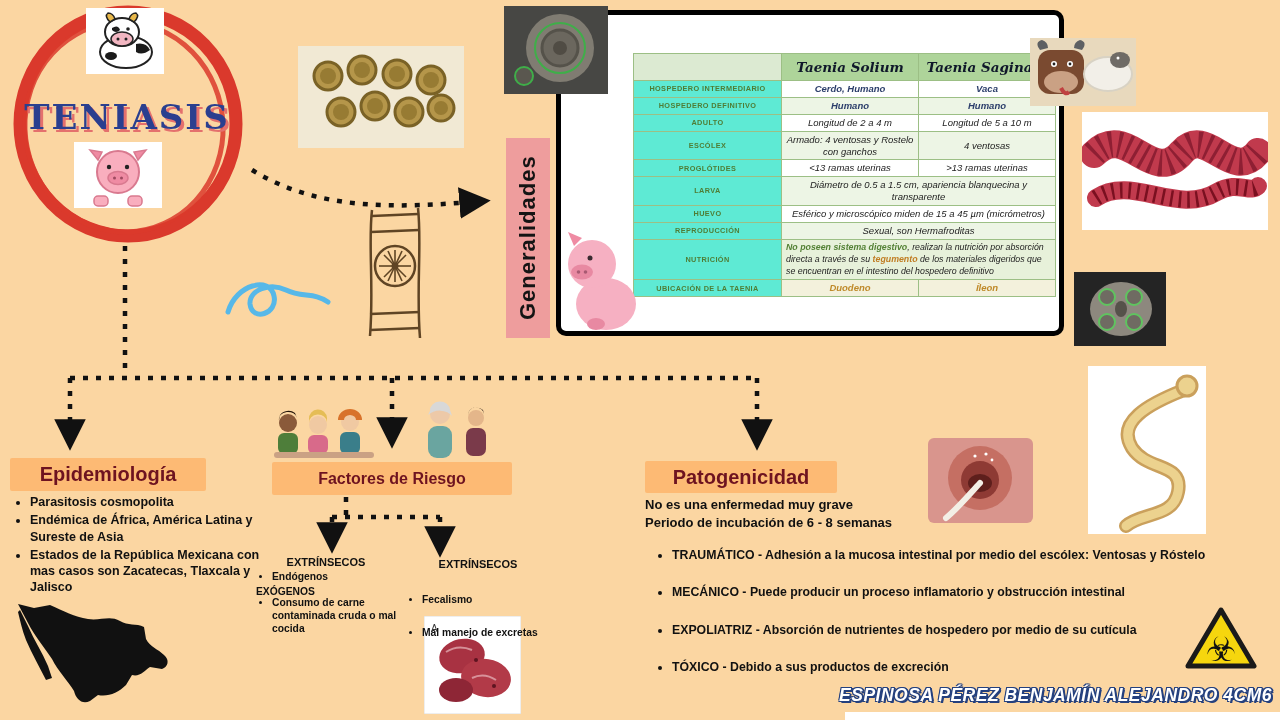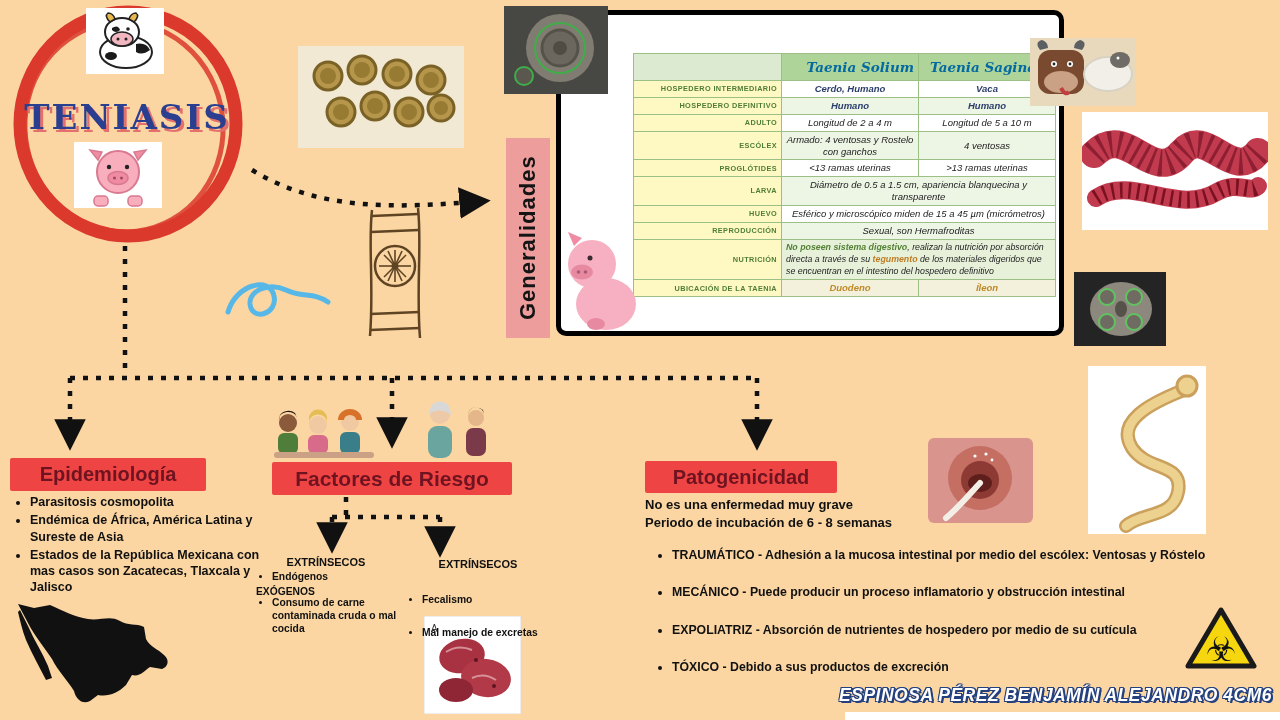--- a/index.html
+++ b/index.html
@@ -38,38 +38,38 @@
   
   #gen-label{position:absolute;left:506px;top:138px;width:44px;height:200px;background:#ee9d9d;
     z-index:3;display:flex;align-items:center;justify-content:center;
     writing-mode:vertical-rl;transform:rotate(180deg);
     font-weight:bold;font-size:22px;color:#141414;letter-spacing:1px;}
   #gen-panel{position:absolute;left:556px;top:10px;width:498px;height:316px;background:#fff;
     border:5px solid #000;border-radius:10px;z-index:3;}
   #gen-table{position:absolute;left:72px;top:38px;border-collapse:collapse;table-layout:fixed;
     width:422px;font-size:9.5px;background:#fff;}
   #gen-table td,#gen-table th{border:1px solid #9cbf85;padding:2px 4px;vertical-align:middle;}
-  #gen-table th.species{background:#aed49a;color:#0369a1;font-family:"DejaVu Serif",serif;
-    font-style:italic;font-weight:bold;font-size:13.5px;text-align:right;height:22px;}
+  #gen-table th.species{background:#aed49a;color:#0f172a;font-family:"DejaVu Serif",serif;
+    font-style:italic;font-weight:bold;font-size:13.5px;text-align:center;height:22px;}
   #gen-table th.corner{background:#dcead2;}
-  #gen-table td.lab{background:#fef9c3;color:#4f7d35;font-weight:bold;text-transform:uppercase;
-    font-size:7.3px;letter-spacing:.4px;text-align:right;line-height:1.3;}
+  #gen-table td.lab{background:#5eead4;color:#4f7d35;font-weight:bold;text-transform:uppercase;
+    font-size:7.3px;letter-spacing:.4px;text-align:center;line-height:1.3;}
   #gen-table td.val,#gen-table td.span{text-align:center;font-style:italic;color:#222;line-height:1.25;}
   #gen-table tr.alt td.val,#gen-table tr.alt td.span{background:#edf5e5;}
   #gen-table td.val.emph{font-weight:bold;color:#2c3e6b;}
   #row-nutricion td.span{background:#e7f1da;text-align:left;font-size:8.8px;line-height:1.35;}
   .nut-green{color:#538135;font-weight:bold;}
   .nut-orange{color:#c07c22;font-weight:bold;margin-top:32px;}
   #row-ubicacion td.val{color:#bf8a2a;font-weight:bold;background:#f3f1dc;}
 
   
-  .sec-title{position:absolute;background:#ef4444;color:#6e1320;font-weight:bold;
+  .sec-title{position:absolute;background:#fdba74;color:#6e1320;font-weight:bold;
     display:flex;align-items:center;justify-content:center;z-index:3;border-radius:2px;}
   #epi-title{left:10px;top:458px;width:196px;height:33px;font-size:20px;}
-  #fac-title{left:272px;top:462px;width:240px;height:33px;font-size:21px;}
+  #fac-title{left:272px;top:462px;width:240px;height:33px;font-size:16px;}
   #pat-title{left:645px;top:461px;width:192px;height:32px;font-size:20px;}
 
   
   #epi-list{position:absolute;left:12px;top:494px;width:248px;z-index:3;margin:0;padding-left:18px;}
   #epi-list li{font-weight:bold;font-size:12.5px;color:#111;line-height:1.3;margin-bottom:2px;}
 
   
   .sub-head{position:absolute;z-index:3;font-weight:bold;font-size:11px;color:#111;text-align:center;}
   #intr-head{left:256px;top:556px;width:140px;}
   #extr-head{left:403px;top:558px;width:150px;}

